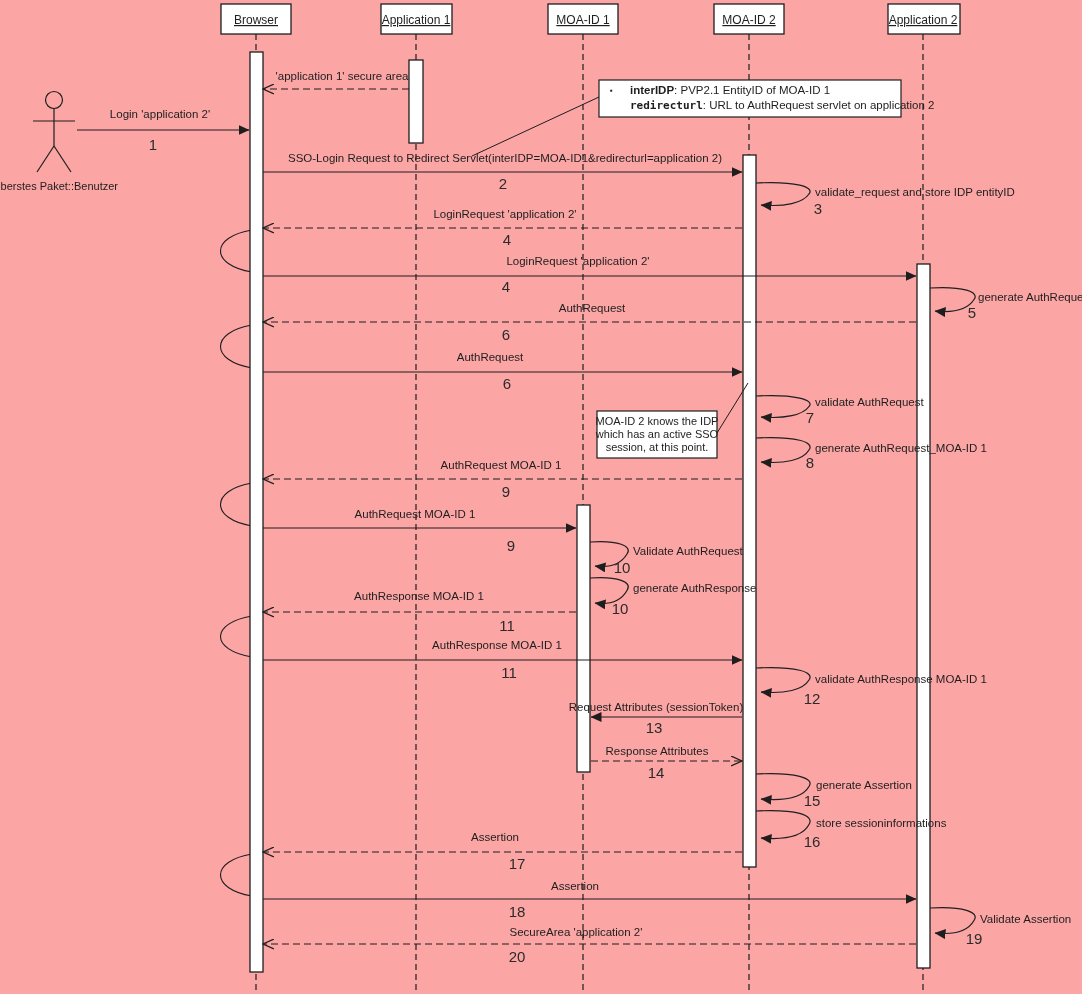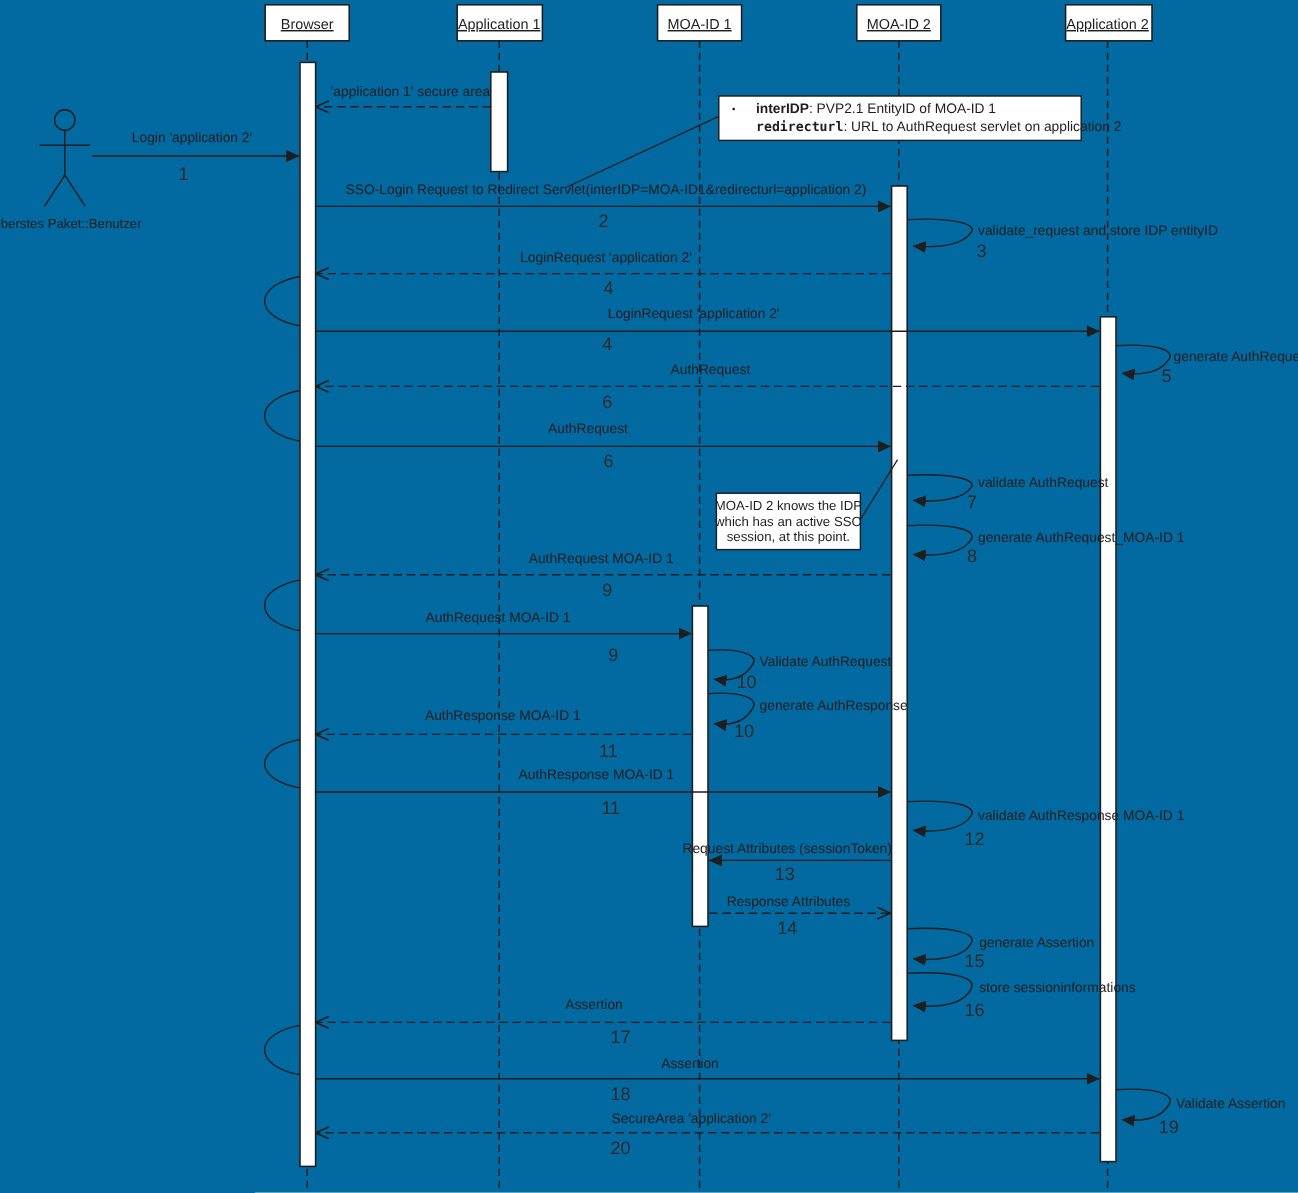--- a/index.html
+++ b/index.html
@@ -1,16 +1,16 @@
 <!DOCTYPE html>
 <html><head>
 <meta charset="utf-8">
 <style>
   html,body{margin:0;padding:0;background:#ffffff;}
-  .stage{position:relative;width:1082px;height:994px;background:#0369a1;overflow:hidden;}
+  .stage{position:relative;width:1082px;height:994px;background:#fca5a5;overflow:hidden;}
   svg{position:absolute;left:0;top:0;}
   svg text{font-family:"Liberation Sans","DejaVu Sans",sans-serif;fill:#1e1e1e;}
   .msg-label{font-size:11.5px;}
   .msg-num{font-size:15px;fill:#2b2b2b;}
   .hdr-label{font-size:12px;text-decoration:underline;}
   .actor-label{font-size:11px;}
   .note-text{font-size:11.5px;}
   .note2-text{font-size:11px;}
   .nb{font-weight:bold;}
   .nm{font-family:"DejaVu Sans Mono","Liberation Mono",monospace;font-weight:bold;font-size:11px;}

